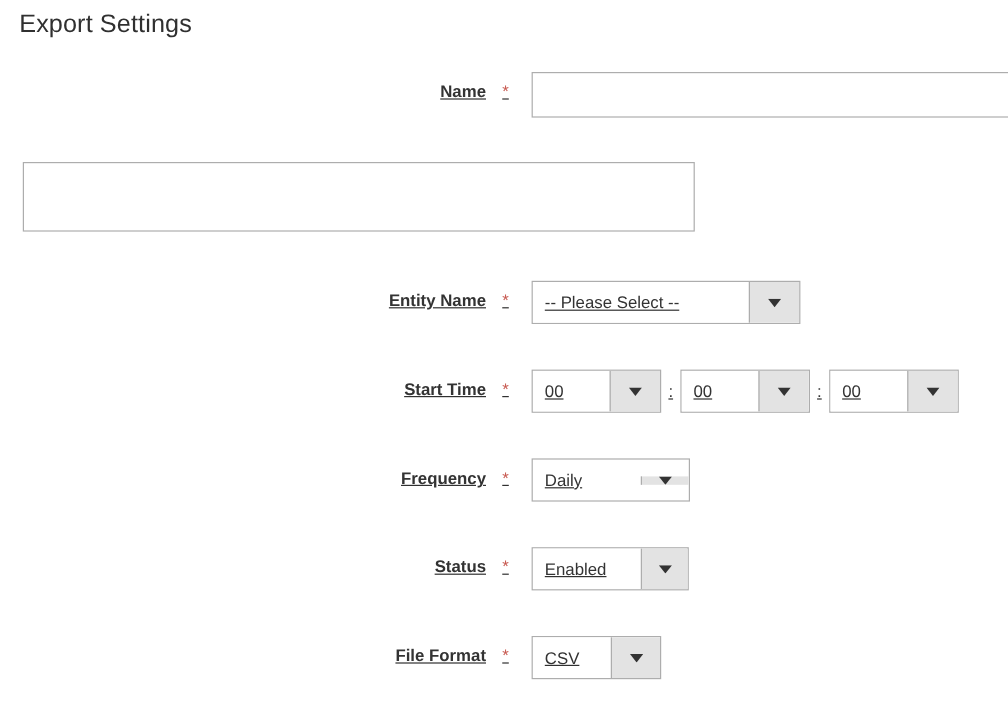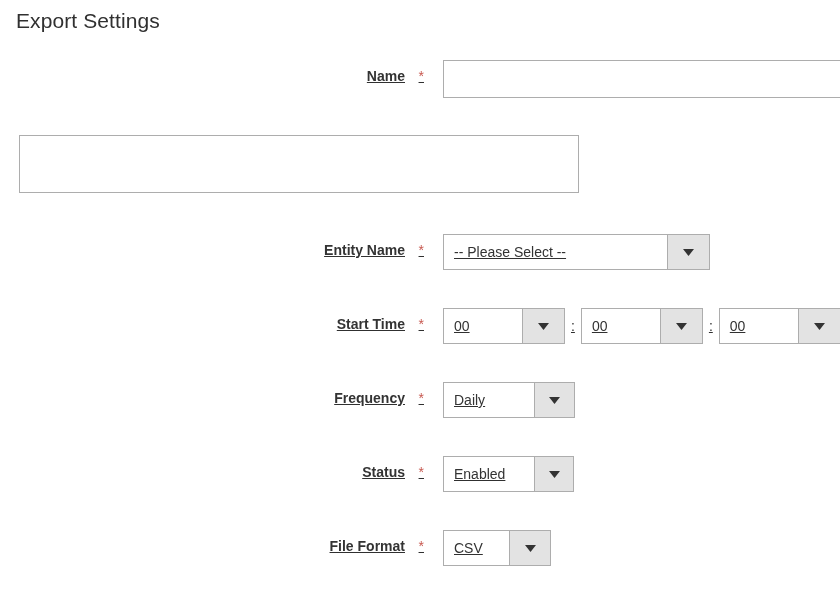--- a/index.html
+++ b/index.html
@@ -141,24 +141,24 @@
     background: #e3e3e3;
     border-left: 1px solid #adadad;
     display: flex;
     align-items: center;
     justify-content: center;
   }
   .select .sel-arrow svg {
     display: block;
   }
 
-  .select.w-entity { width: 267px; }
-  .select.w-time   { width: 122px; }
+  .select.w-entity { width: 224px; }
+  .select.w-time   { width: 108px; }
   .select.w-time .sel-arrow { width: 41px; }
-  .select.w-freq   { width: 132px; }
+  .select.w-freq   { width: 132px; align-items: center; }
   .select.w-freq .sel-arrow { width: 39px; }
   .select.w-status { width: 131px; }
   .select.w-status .sel-arrow { width: 38px; }
   .select.w-format { width: 108px; }
   .select.w-format .sel-arrow { width: 40px; }
 
   .time-sep {
     font-size: 14px;
     color: #333333;
     line-height: 36px;

